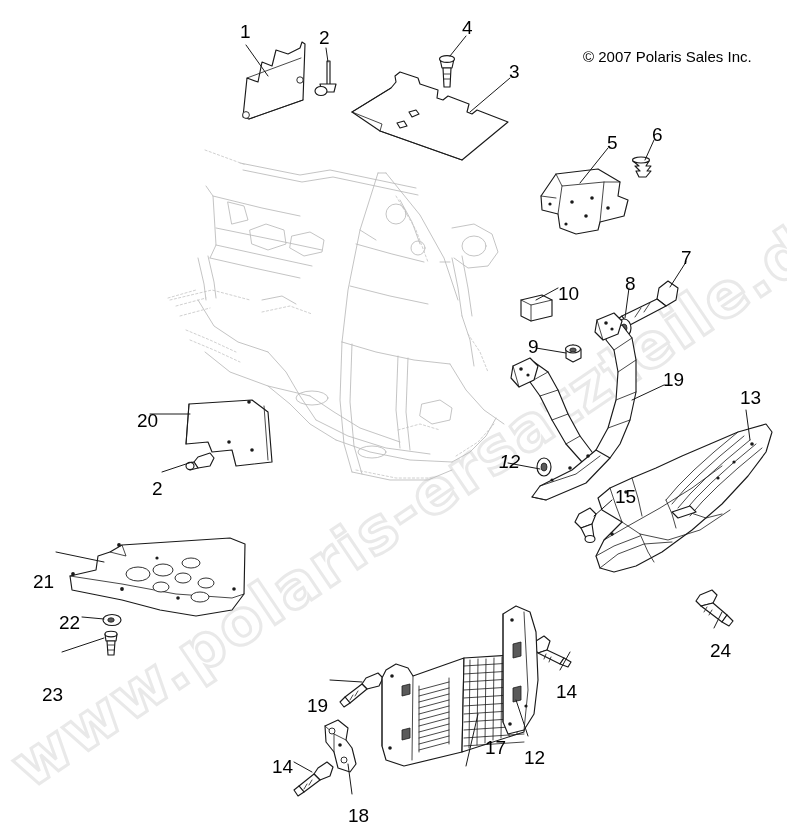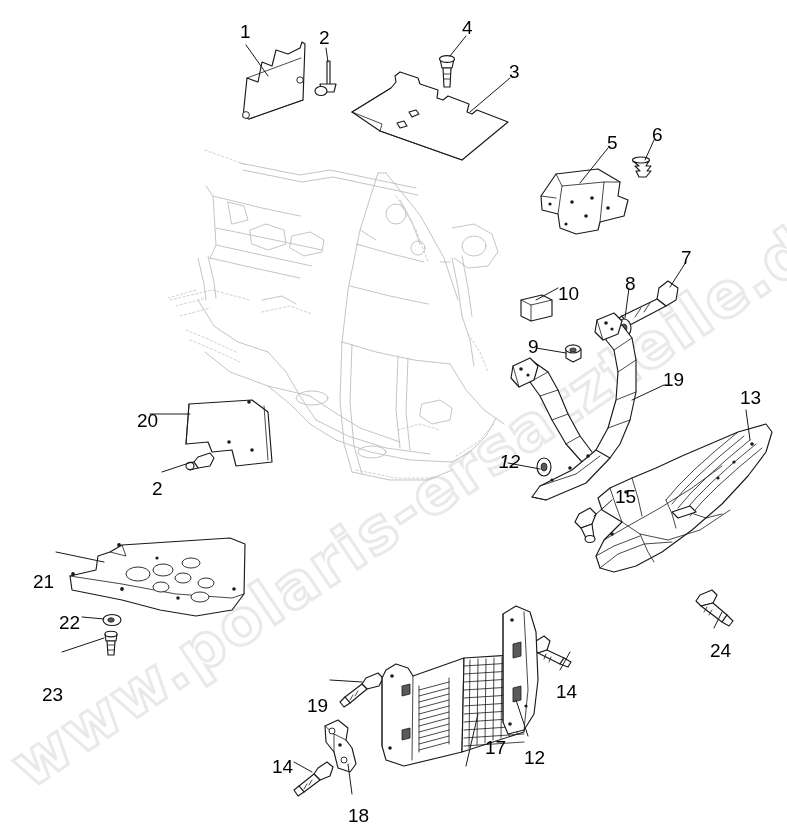--- a/index.html
+++ b/index.html
@@ -423,20 +423,21 @@
       <path class="leader" d="M714 628 L722 612"></path>
       <path class="leader" d="M330 680 L362 682"></path>
       <path class="leader" d="M560 670 L570 652"></path>
       <path class="leader" d="M528 736 L516 700"></path>
       <path class="leader" d="M294 762 L312 772"></path>
       <path class="leader" d="M466 766 L478 714"></path>
       <path class="leader" d="M352 794 L348 764"></path>
     </g>
   </svg>
 
+  <div class="copyright" style="left:583px;top:48px;">© 2007 Polaris Sales Inc.</div>
 
   <div class="lbl" style="left:240px;top:22px;">1</div>
   <div class="lbl" style="left:319px;top:28px;">2</div>
   <div class="lbl" style="left:462px;top:18px;">4</div>
   <div class="lbl" style="left:509px;top:62px;">3</div>
   <div class="lbl" style="left:607px;top:133px;">5</div>
   <div class="lbl" style="left:652px;top:125px;">6</div>
   <div class="lbl" style="left:681px;top:248px;">7</div>
   <div class="lbl" style="left:625px;top:274px;">8</div>
   <div class="lbl" style="left:558px;top:272px;margin-top:12px;">10</div>

